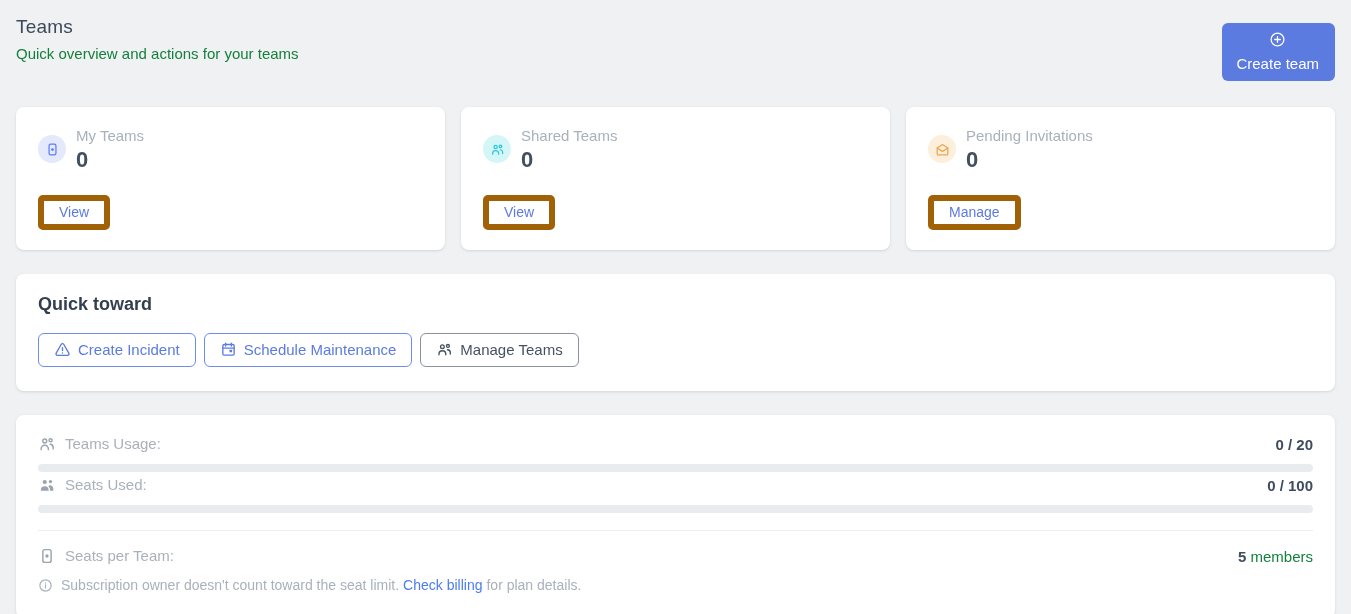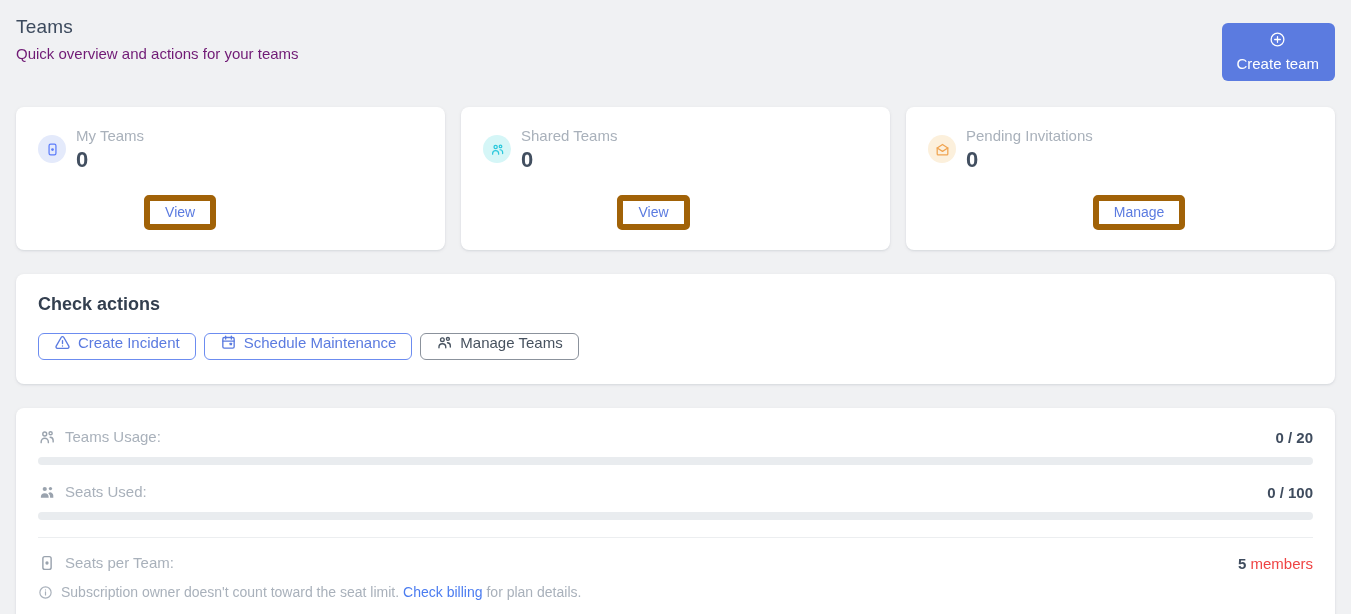--- a/index.html
+++ b/index.html
@@ -8,42 +8,42 @@
     background: #f0f1f3;
     font-family: "Liberation Sans", sans-serif;
     color: #3c4a5d;
     overflow: hidden;
   }
   .page { padding: 16px; }
 
   
   .header { display: flex; justify-content: space-between; align-items: flex-start; }
   .page-title { font-size: 19px; font-weight: 400; color: #3c4a5d; letter-spacing: .2px; }
-  .page-subtitle { margin-top: 7px; font-size: 15px; color: #701a75; }
+  .page-subtitle { margin-top: 7px; font-size: 15px; color: #15803d; }
   .create-btn {
     margin-top: 7px;
     background: #5b7be0; color: #ffffff;
     border: none; border-radius: 6px;
     font-size: 15px; font-family: inherit;
     padding: 8px 16px 9px 14px;
     display: inline-flex; align-items: center; gap: 7px;
     cursor: pointer;
     flex-direction: column;
   }
   .create-btn svg { width: 17px; height: 17px; }
 
   
   .stats-row { display: flex; gap: 16px; margin-top: 26px; }
   .card {
     background: #ffffff; border-radius: 8px;
     box-shadow: 0 1px 2px rgba(20,30,55,.07), 0 1px 4px rgba(20,30,55,.06);
   }
   .stat-card {
     flex: 1; height: 143px; padding: 20px 22px;
-    display: flex; flex-direction: row;
+    display: flex; flex-direction: column;
   }
   .stat-top { display: flex; gap: 10px; }
   .icon-circle {
     width: 28px; height: 28px; border-radius: 50%;
     display: flex; align-items: center; justify-content: center;
     flex: 0 0 28px; margin-top: 8px;
   }
   .icon-circle svg { width: 15px; height: 15px; }
   .ic-blue  { background: #e4eafb; color: #5c7cfa; }
   .ic-teal  { background: #d5f6f7; color: #2bc8dc; }
@@ -58,40 +58,40 @@
     padding: 3px 15px 4px; cursor: pointer;
   }
 
   
   .quick-card { margin-top: 24px; padding: 20px 22px 24px; }
   .section-title { font-size: 18px; font-weight: 600; color: #333f4f; }
   .qa-row { display: flex; gap: 8px; margin-top: 18px; }
   .qa-btn {
     background: #ffffff; border-radius: 6px;
     font-size: 15px; font-family: inherit;
-    padding: 0 15px 8px; cursor: pointer;
+    padding: 7px 15px 8px; cursor: pointer;
     display: inline-flex; align-items: center; gap: 7px;
   }
   .qa-btn svg { width: 17px; height: 17px; }
   .qa-blue { border: 1px solid #6c8cf0; color: #5b7be0; }
   .qa-gray { border: 1px solid #8b929c; color: #47525f; }
 
   
   .usage-card { margin-top: 24px; padding: 20px 22px 25px; }
   .usage-row { display: flex; justify-content: space-between; align-items: center; }
   .usage-left { display: flex; align-items: flex-start; gap: 9px; color: #a9b1bb; font-size: 15px; }
   .usage-left svg { width: 18px; height: 18px; color: #9aa3ae; }
   .usage-value { font-size: 15px; font-weight: 700; color: #3f4c5e; }
-  .unit { font-weight: 400; color: #ef4444; }
+  .unit { font-weight: 400; color: #15803d; }
   .progress-track {
     margin-top: 11px; height: 8px; border-radius: 4px;
     background: #e9ecef; overflow: hidden;
   }
   .progress-fill { height: 100%; background: #5b7be0; border-radius: 4px; }
-  .row-gap { margin-top: 18px; }
+  .row-gap { margin-top: 4px; }
   .divider { border: none; border-top: 1px solid #eceef0; margin-top: 17px; }
   .seats-row { margin-top: 16px; }
   .note-row { margin-top: 12px; display: flex; align-items: center; gap: 8px; font-size: 14px; color: #a9b1bb; }
   .note-row svg { width: 15px; height: 15px; flex: 0 0 15px; color: #a9b1bb; }
   .billing-link { color: #4b7cf0; text-decoration: none; margin: 0 4px; cursor: pointer; }
 </style>
 </head>
 <body>
 
 <div class="page">
@@ -160,21 +160,21 @@
           <div class="stat-label">Pending Invitations</div>
           <div class="stat-value">0</div>
         </div>
       </div>
       <button class="stat-btn">Manage</button>
     </div>
 
   </div>
 
   <div class="card quick-card">
-    <div class="section-title">Check actions</div>
+    <div class="section-title">Quick toward</div>
     <div class="qa-row">
       <button class="qa-btn qa-blue">
         <span style="display:inline-flex;">
           <svg viewBox="0 0 24 24" fill="none" stroke="currentColor" stroke-width="1.9" stroke-linecap="round" stroke-linejoin="round">
               <path d="M10.3 4.6 3.1 17.2A2 2 0 0 0 4.8 20.2h14.4a2 2 0 0 0 1.7-3L13.7 4.6a2 2 0 0 0-3.4 0z"></path>
               <path d="M12 9.5v4"></path>
               <path d="M12 16.8v.1"></path>
             </svg>
         </span>
         <span>Create Incident</span>

